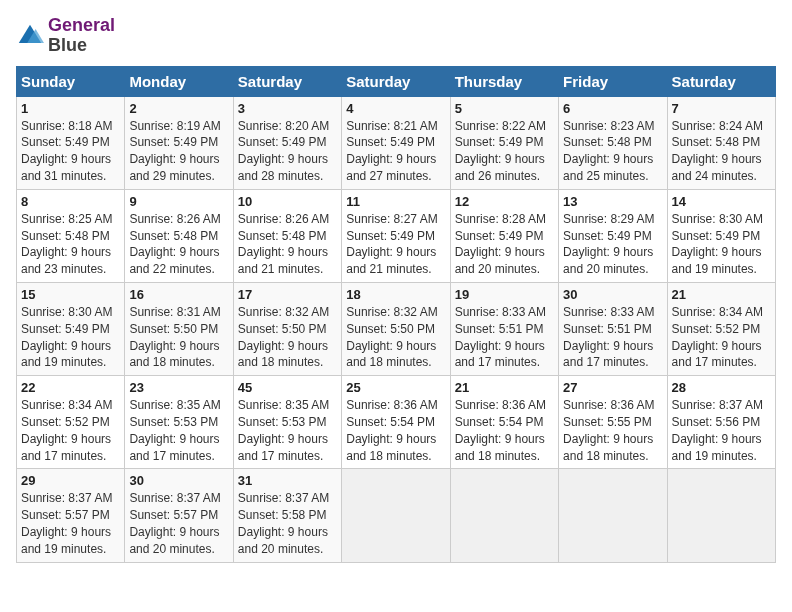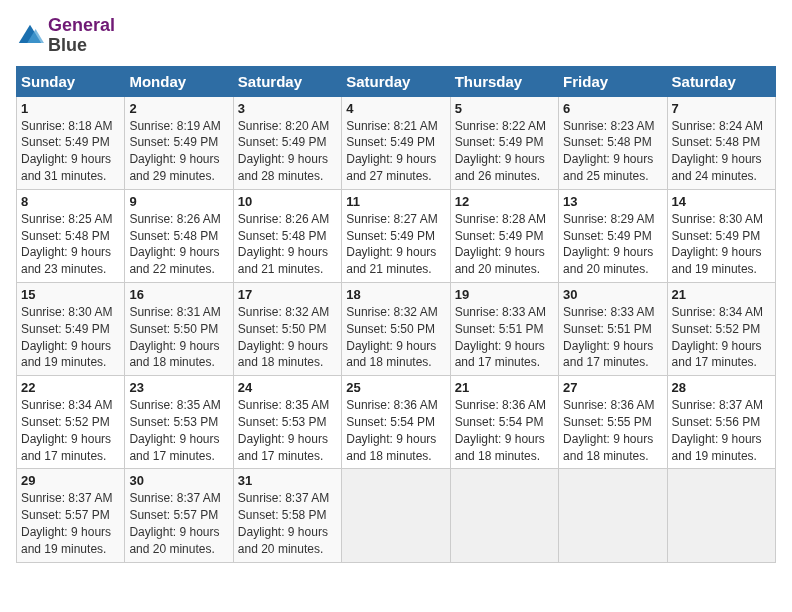--- a/index.html
+++ b/index.html
@@ -259,21 +259,21 @@
 Sunset: 5:52 PM
 Daylight: 9 hours and 17 minutes.</div>
         </td>
         <td>
           <span class="day-num">23</span>
           <div class="day-info" style="white-space: pre-line;">Sunrise: 8:35 AM
 Sunset: 5:53 PM
 Daylight: 9 hours and 17 minutes.</div>
         </td>
         <td>
-          <span class="day-num">24</span>
+          <span class="day-num">45</span>
           <div class="day-info" style="white-space: pre-line;">Sunrise: 8:35 AM
 Sunset: 5:53 PM
 Daylight: 9 hours and 17 minutes.</div>
         </td>
         <td>
           <span class="day-num">25</span>
           <div class="day-info" style="white-space: pre-line;">Sunrise: 8:36 AM
 Sunset: 5:54 PM
 Daylight: 9 hours and 18 minutes.</div>
         </td>

